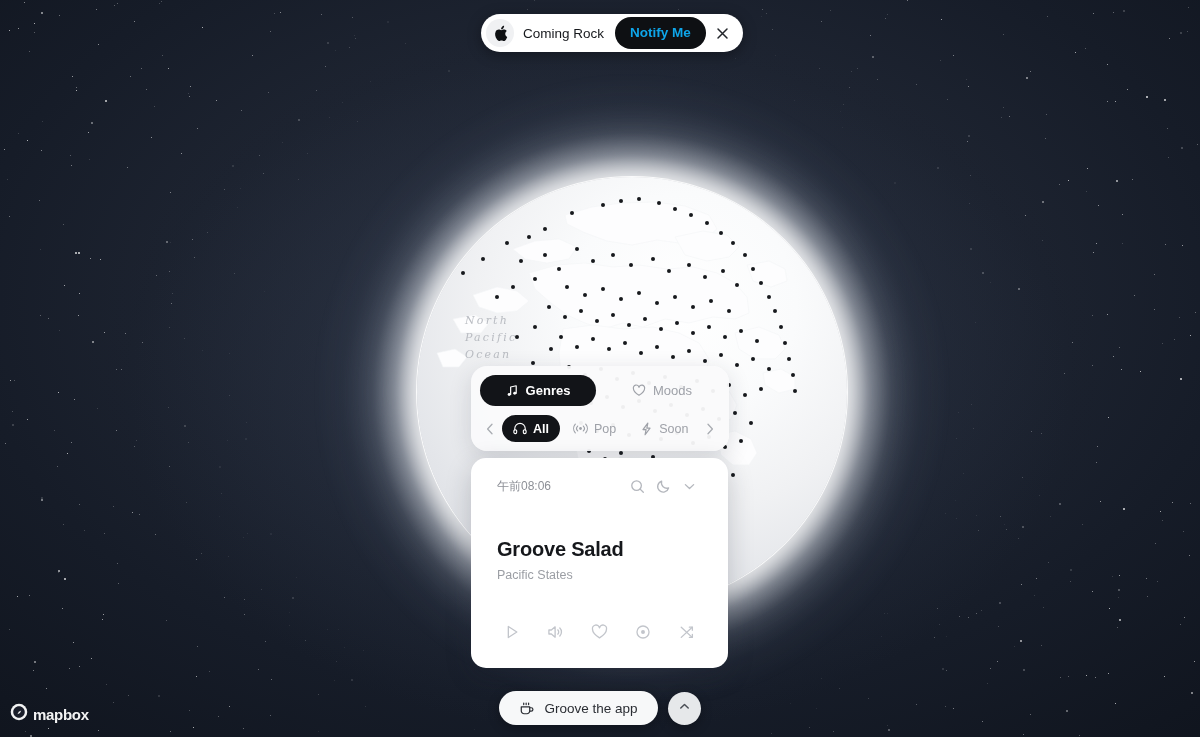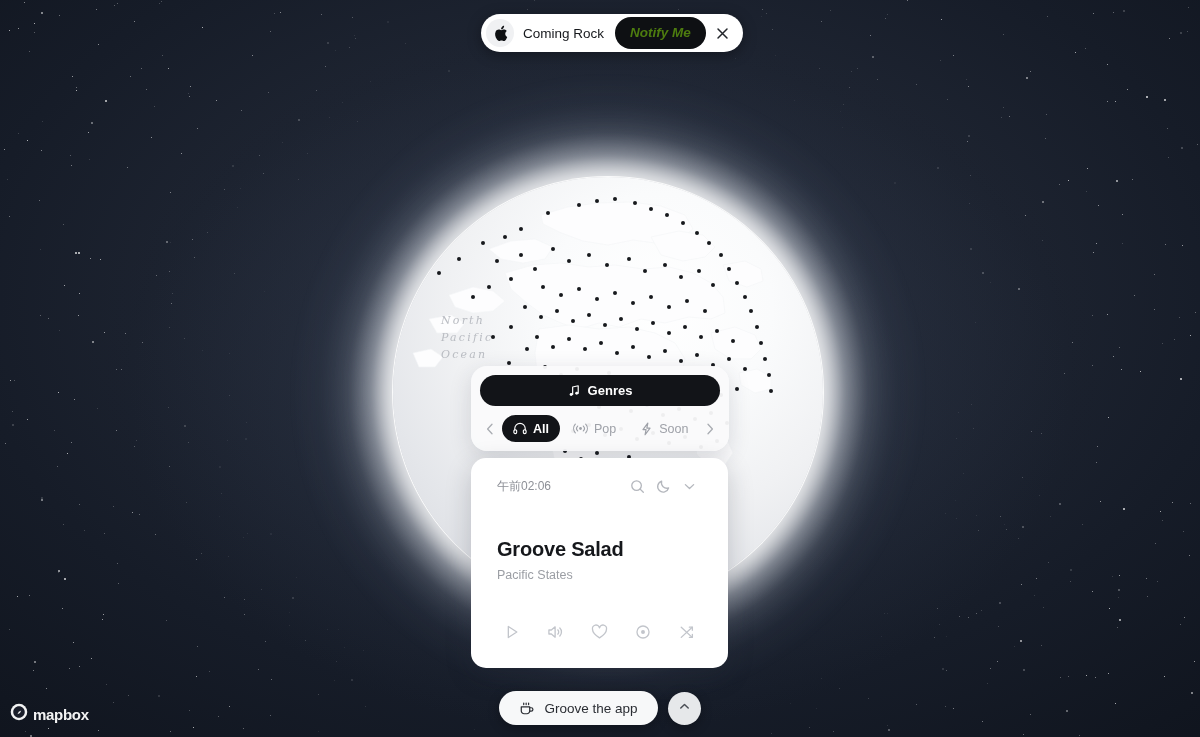--- a/index.html
+++ b/index.html
@@ -21,21 +21,21 @@
       radial-gradient(ellipse 1400px 900px at 600px 300px, #2a3140 0%, #161c28 45%, #0c1018 78%, #080b12 100%);
   }
 
   
   #stars { position:absolute; inset:0; pointer-events:none; }
   .star { position:absolute; background:#fff; border-radius:50%; }
 
   
   #globe-wrap {
     position:absolute;
-    left:608px; top:392px;
+    left:632px; top:392px;
     transform:translate(-50%,-50%);
     width:430px; height:430px;
     pointer-events:none;
   }
   #globe-glow {
     position:absolute; left:50%; top:50%;
     transform:translate(-50%,-50%);
     width:640px; height:640px;
     border-radius:50%;
     background:radial-gradient(circle closest-side,
@@ -88,27 +88,26 @@
     background:#f0f1f3;
     display:flex; align-items:center; justify-content:center;
     flex:0 0 auto;
   }
   .apple-badge svg { display:block; }
   #banner-text {
     font-size:13.5px; color:#16181c; font-weight:400;
     margin:0 11px 0 9px; white-space:nowrap;
   }
   #notify-me-button {
-    background:#0e1013; color:#4d7c0f;
+    background:#0e1013; color:#0ea5e9;
     font-size:13.5px; font-weight:700;
     border:none; border-radius:16px;
     padding:8px 15px 9px;
     cursor:pointer; white-space:nowrap;
     font-family:"Liberation Sans", sans-serif;
-    font-style:italic;
   }
   #banner-close {
     width:34px; height:34px;
     display:flex; align-items:center; justify-content:center;
     cursor:pointer; color:#23262b;
     font-size:16px; line-height:1;
   }
 
   
   #genres-panel {
@@ -888,20 +887,28 @@
       <button class="cat-tab active">
         <span>
           <svg width="13" height="13" viewBox="0 0 14 14" fill="none" stroke="currentColor" stroke-width="1.3" stroke-linecap="round" stroke-linejoin="round">
             <path d="M5 11.2V3.2l6-1.3v8"></path>
             <circle cx="3.4" cy="11.2" r="1.6" fill="currentColor" stroke="none"></circle>
             <circle cx="9.4" cy="9.9" r="1.6" fill="currentColor" stroke="none"></circle>
           </svg>
         </span>
         <span>Genres</span>
       </button>
+      <button class="cat-tab">
+        <span>
+          <svg width="14" height="13" viewBox="0 0 16 14" fill="none" stroke="currentColor" stroke-width="1.3" stroke-linejoin="round">
+            <path d="M8 12.4S1.6 8.6 1.6 4.7A3.2 3.2 0 0 1 8 3.4a3.2 3.2 0 0 1 6.4 1.3C14.4 8.6 8 12.4 8 12.4z"></path>
+          </svg>
+        </span>
+        <span>Moods</span>
+      </button>
     </div>
 
     <div id="genre-chip-row">
       <button class="arrow-btn">
         <svg width="8" height="12" viewBox="0 0 8 12" fill="none" stroke="currentColor" stroke-width="1.3" stroke-linecap="round" stroke-linejoin="round">
           <path d="M6 1.2 L1.6 6 L6 10.8"></path>
         </svg>
       </button>
 
       <div id="genre-chips">
@@ -940,21 +947,21 @@
       <button class="arrow-btn">
         <svg width="8" height="12" viewBox="0 0 8 12" fill="none" stroke="currentColor" stroke-width="1.3" stroke-linecap="round" stroke-linejoin="round">
           <path d="M2 1.2 L6.4 6 L2 10.8"></path>
         </svg>
       </button>
     </div>
   </div>
 
   <div id="player-card">
     <div id="card-topbar">
-      <span id="local-time">午前02:06</span>
+      <span id="local-time">午前08:06</span>
       <button class="card-icon-btn">
         <svg width="15" height="15" viewBox="0 0 16 16" fill="none" stroke="currentColor" stroke-width="1.4" stroke-linecap="round">
           <circle cx="7" cy="7" r="5.1"></circle>
             <path d="M10.8 10.8 L14.2 14.2"></path>
         </svg>
       </button>
       <button class="card-icon-btn">
         <svg width="15" height="15" viewBox="0 0 16 16" fill="none" stroke="currentColor" stroke-width="1.4" stroke-linecap="round" stroke-linejoin="round">
           <path d="M13.4 9.6A5.9 5.9 0 0 1 6 2.4a5.9 5.9 0 1 0 7.4 7.2z"></path>
         </svg>

